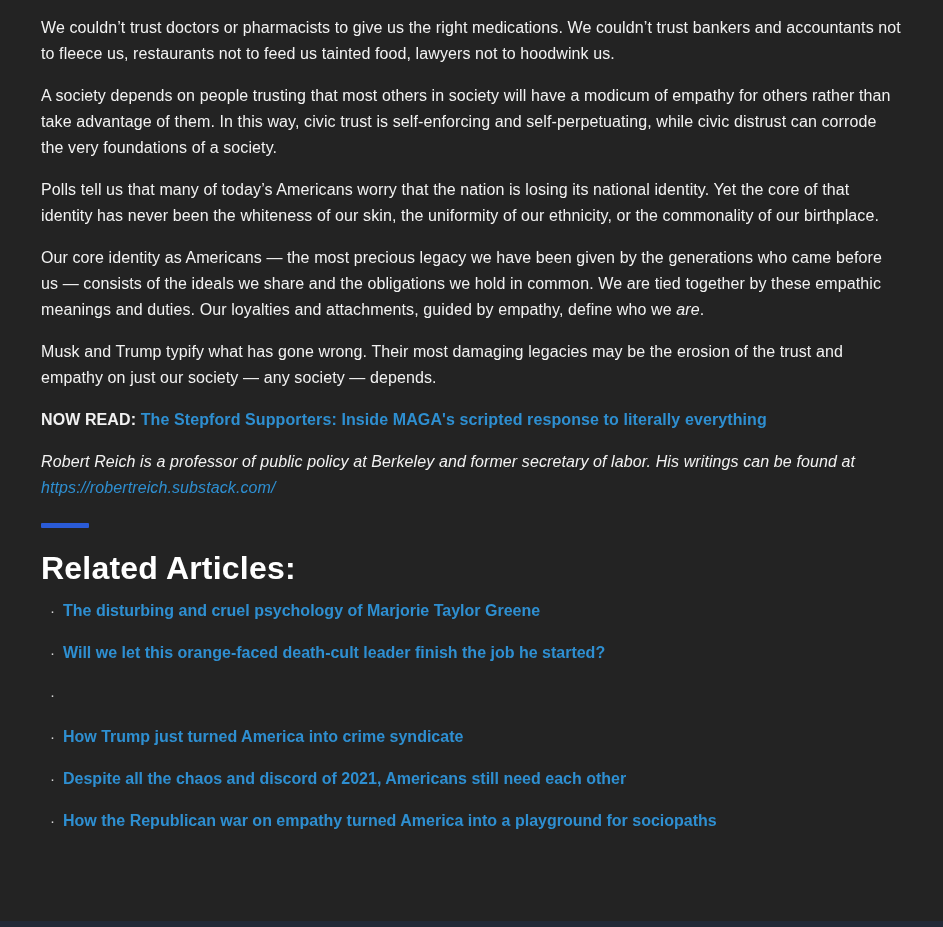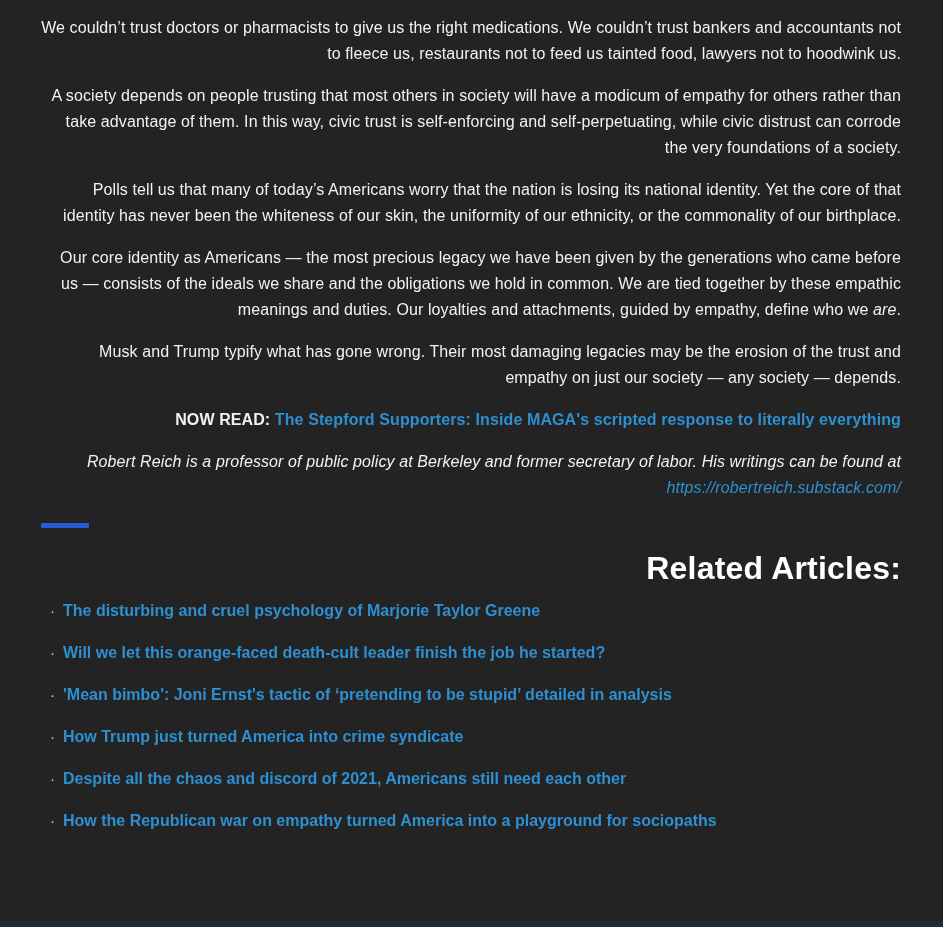--- a/index.html
+++ b/index.html
@@ -16,21 +16,20 @@
     overflow: hidden;
     background: var(--bg);
     font-family: "Liberation Sans", sans-serif;
   }
   .page {
     position: relative;
     width: 943px;
     height: 927px;
     background: var(--bg);
     color: var(--text);
-    text-align: right;
   }
   .content {
     padding: 15px 42px 0 41px;
   }
   .content p {
     font-size: 16px;
     line-height: 26px;
     margin-bottom: 16px;
     color: var(--text);
     letter-spacing: 0.1px;
@@ -105,21 +104,20 @@
       <li>
           <span class="bullet">·</span>
           <a>The disturbing and cruel psychology of Marjorie Taylor Greene</a>
         </li>
       <li>
           <span class="bullet">·</span>
           <a>Will we let this orange-faced death-cult leader finish the job he started?</a>
         </li>
       <li>
           <span class="bullet">·</span>
-          <a>'Mean bimbo': Joni Ernst's tactic of ‘pretending to be stupid’ detailed in analysis</a>
         </li>
       <li>
           <span class="bullet">·</span>
           <a>How Trump just turned America into crime syndicate</a>
         </li>
       <li>
           <span class="bullet">·</span>
           <a>Despite all the chaos and discord of 2021, Americans still need each other</a>
         </li>
       <li>

